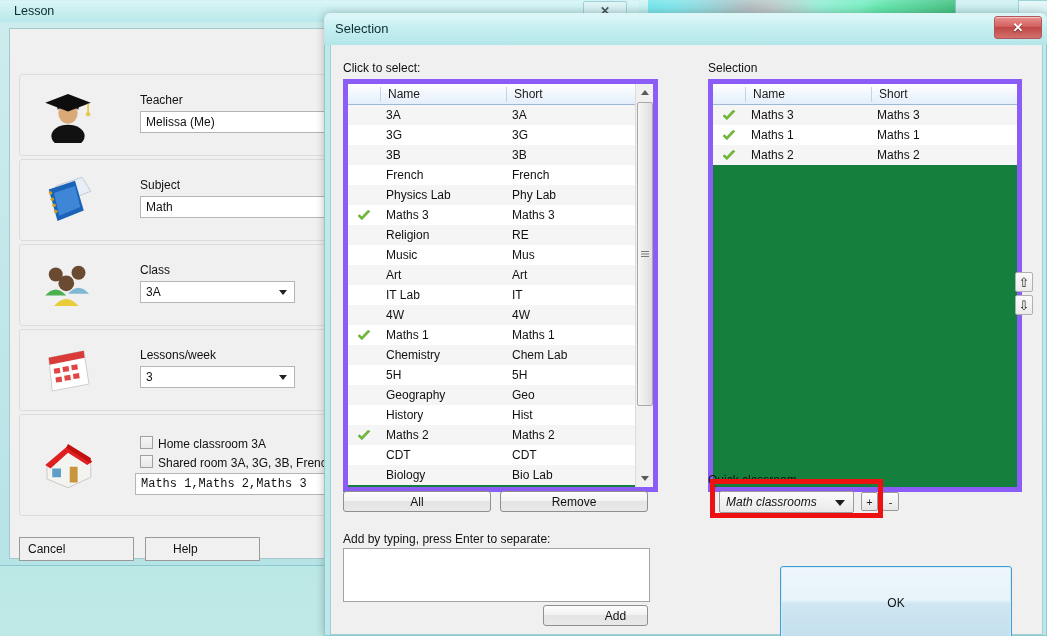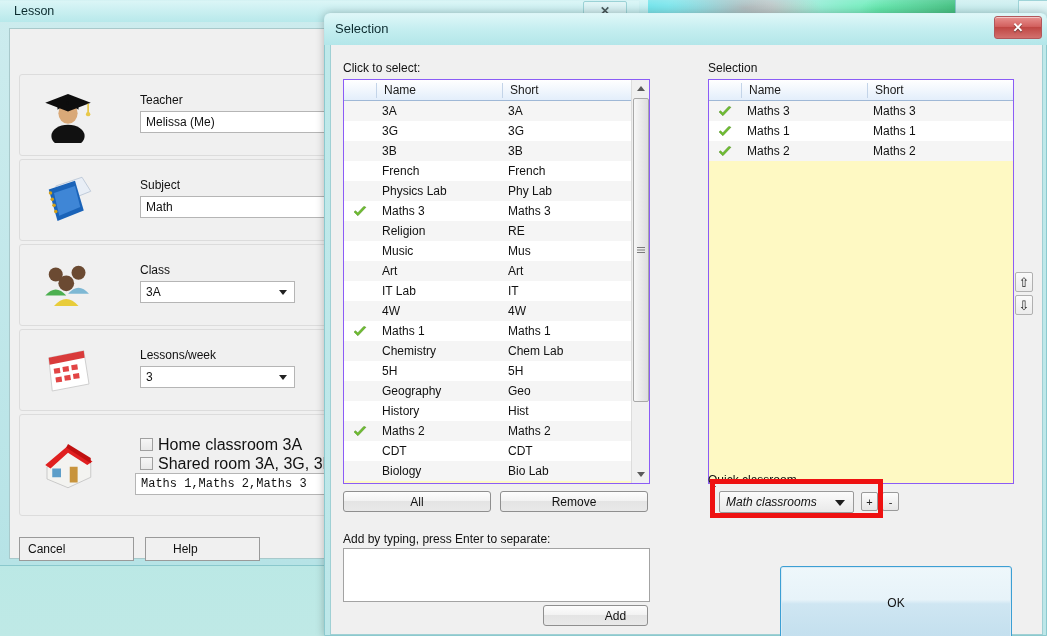--- a/index.html
+++ b/index.html
@@ -43,21 +43,21 @@
   .lgroup{position:absolute;left:9px;width:600px;background:#f0f0f0;
     border:1px solid #dcdcdc;border-radius:3px;}
   .lgroup-icon{position:absolute;left:20px;top:50%;transform:translateY(-50%);width:56px;height:56px;}
   .lfield-label{position:absolute;font-size:12px;color:#111;}
   .lfield-input{position:absolute;height:22px;background:#fff;border:1px solid #b5b5b5;
     font-size:12px;color:#111;line-height:21px;padding-left:5px;box-sizing:border-box;overflow:hidden;white-space:nowrap;}
   .lfield-combo{position:absolute;height:22px;background:#fff;border:1px solid #b5b5b5;
     font-size:12px;color:#111;line-height:21px;padding-left:5px;box-sizing:border-box;}
   .combo-arrow{position:absolute;right:7px;top:8px;width:0;height:0;
     border-left:4px solid transparent;border-right:4px solid transparent;border-top:5px solid #222;}
-  .lcheck{position:absolute;font-size:16px;color:#111;}
+  .lcheck{position:absolute;font-size:12px;color:#111;}
   .lcheck .box{display:inline-block;width:11px;height:11px;border:1px solid #a0a0a0;
     background:linear-gradient(180deg,#f6f6f6,#e8e8e8);vertical-align:-1px;margin-right:5px;}
   .lbtn{position:absolute;height:24px;background:#f0f0f0;border:1px solid #9a9a9a;
     font-size:12px;color:#111;line-height:23px;padding-left:8px;box-sizing:border-box;}
 
   
   #selection-dialog{position:absolute;left:324px;top:13px;width:723px;height:623px;}
   #sel-glass{position:absolute;inset:0;background:linear-gradient(180deg,#cfeff0 0%, #bfe9ea 34px, #bde7e9 100%);
     border:1px solid #8cc9ce;border-radius:6px 6px 0 0;box-shadow:0 0 8px rgba(0,0,0,.25);}
   #sel-titlebar{position:absolute;left:0;top:0;right:0;height:32px;
@@ -69,21 +69,21 @@
     background:linear-gradient(180deg,#e8918f 0%, #d2615f 45%, #c04744 50%, #d2706d 100%);
     display:flex;align-items:center;justify-content:center;
     color:#fff;font-size:13px;font-weight:bold;text-shadow:0 1px 1px rgba(0,0,0,.5);
     box-shadow:inset 0 1px 0 rgba(255,255,255,.5);}
   #sel-client{position:absolute;left:6px;top:32px;width:711px;height:589px;background:#f0f0f0;
     border:1px solid #9fd0d4;border-top:none;}
 
   .sec-label{position:absolute;font-size:12px;color:#111;}
 
   
-  .listbox{position:absolute;background:#fef9c3;border:1px solid #8b5cf6;overflow:hidden;}
+  .listbox{position:absolute;background:#15803d;border:5px solid #8b5cf6;overflow:hidden;}
   .list-head{position:absolute;left:0;top:0;right:0;height:21px;
     background:linear-gradient(180deg,#ffffff,#e3eefb);
     border-bottom:1px solid #9fb8d6;display:flex;align-items:center;box-sizing:border-box;}
   .list-head .hcell{font-size:12px;color:#1a1a1a;box-sizing:border-box;padding-left:7px;
     border-left:1px solid #c3d4e8;height:15px;line-height:15px;}
   .list-head .hcell.first{border-left:none;}
   .rows{position:absolute;left:0;top:21px;right:0;bottom:0;overflow:hidden;}
   .row{height:20px;display:flex;align-items:center;font-size:12px;color:#111;box-sizing:border-box;}
   .row.odd{background:#f5f5f5;}
   .row.even{background:#ffffff;}

